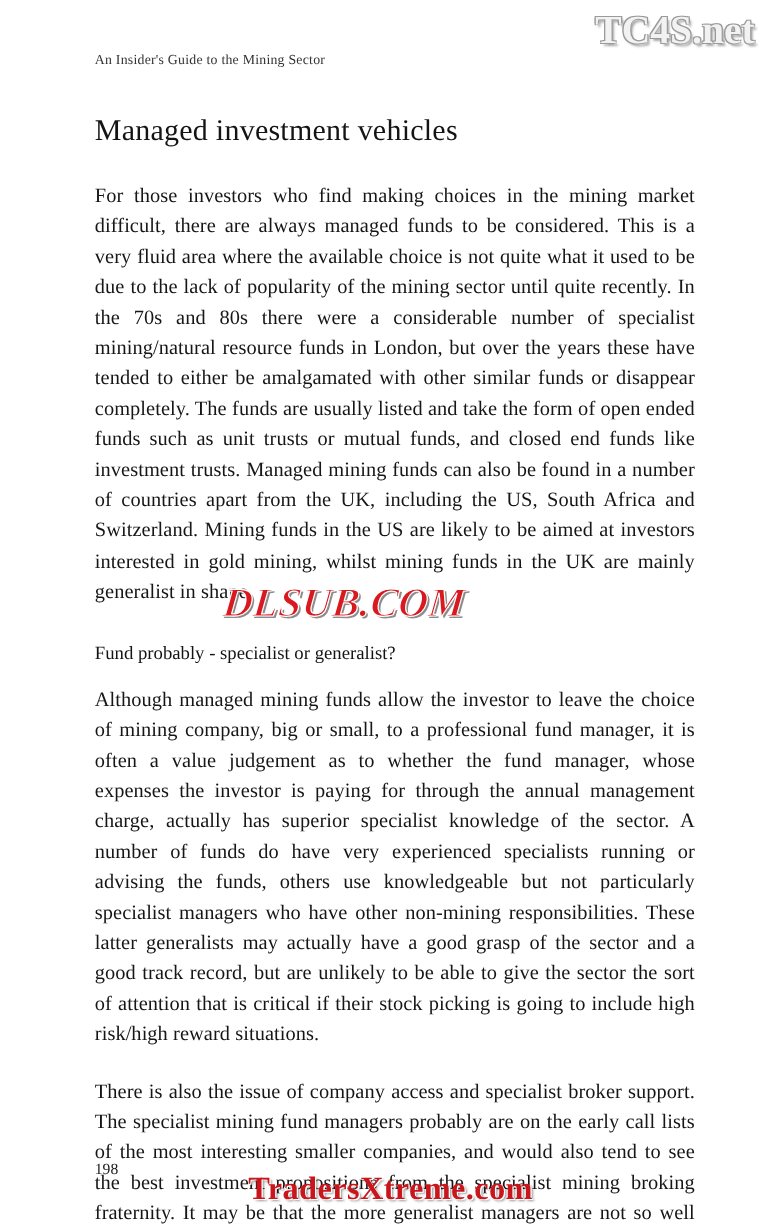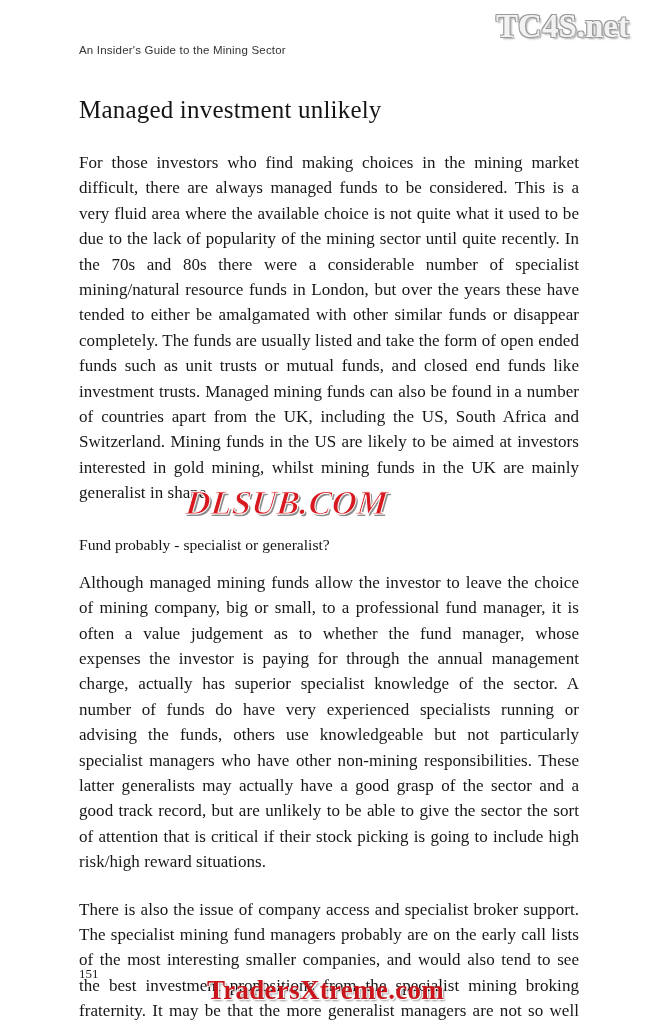--- a/index.html
+++ b/index.html
@@ -33,21 +33,21 @@
        1px -1px 0 #9a9a9a,
       -1px  1px 0 #9a9a9a,
        1px  1px 0 #bdbdbd,
        2px  2px 2px rgba(0,0,0,0.35);
     letter-spacing: 0px;
   }
   .running-head {
     position: absolute;
     top: 44px;
     left: 79px;
-    font-family: Liberation Sans, sans-serif;
+    font-family: Liberation Serif, serif;
     font-size: 11.5px;
     color: #333333;
     letter-spacing: 0.2px;
   }
   .content {
     position: absolute;
     left: 79px;
     top: 96px;
     width: 500px;
   }
@@ -118,31 +118,31 @@
 <body>
 
 <div class="page">
 
   <div class="watermark-top">TC4S.net</div>
 
   <div class="running-head">An Insider's Guide to the Mining Sector</div>
 
   <div class="content">
 
-    <h1 class="chapter-title">Managed investment unlikely</h1>
+    <h1 class="chapter-title">Managed investment vehicles</h1>
 
     <p class="body-par">For those investors who find making choices in the mining market difficult, there are always managed funds to be considered. This is a very fluid area where the available choice is not quite what it used to be due to the lack of popularity of the mining sector until quite recently. In the 70s and 80s there were a considerable number of specialist mining/natural resource funds in London, but over the years these have tended to either be amalgamated with other similar funds or disappear completely. The funds are usually listed and take the form of open ended funds such as unit trusts or mutual funds, and closed end funds like investment trusts. Managed mining funds can also be found in a number of countries apart from the UK, including the US, South Africa and Switzerland. Mining funds in the US are likely to be aimed at investors interested in gold mining, whilst mining funds in the UK are mainly generalist in shape.</p>
 
     <h2 class="sub-head">Fund probably - specialist or generalist?</h2>
 
     <p class="body-par">Although managed mining funds allow the investor to leave the choice of mining company, big or small, to a professional fund manager, it is often a value judgement as to whether the fund manager, whose expenses the investor is paying for through the annual management charge, actually has superior specialist knowledge of the sector. A number of funds do have very experienced specialists running or advising the funds, others use knowledgeable but not particularly specialist managers who have other non-mining responsibilities. These latter generalists may actually have a good grasp of the sector and a good track record, but are unlikely to be able to give the sector the sort of attention that is critical if their stock picking is going to include high risk/high reward situations.</p>
 
     <p class="body-par">There is also the issue of company access and specialist broker support. The specialist mining fund managers probably are on the early call lists of the most interesting smaller companies, and would also tend to see the best investment propositions from the specialist mining broking fraternity. It may be that the more generalist managers are not so well served in this area, or if they are their judgement may be less reliable due to their non specialisation.</p>
 
   </div>
 
   <div class="watermark-mid">DLSUB.COM</div>
 
-  <div class="page-number">151</div>
+  <div class="page-number">198</div>
 
   <div class="watermark-bottom">TradersXtreme.com</div>
 
 </div>
 
 </body></html>

